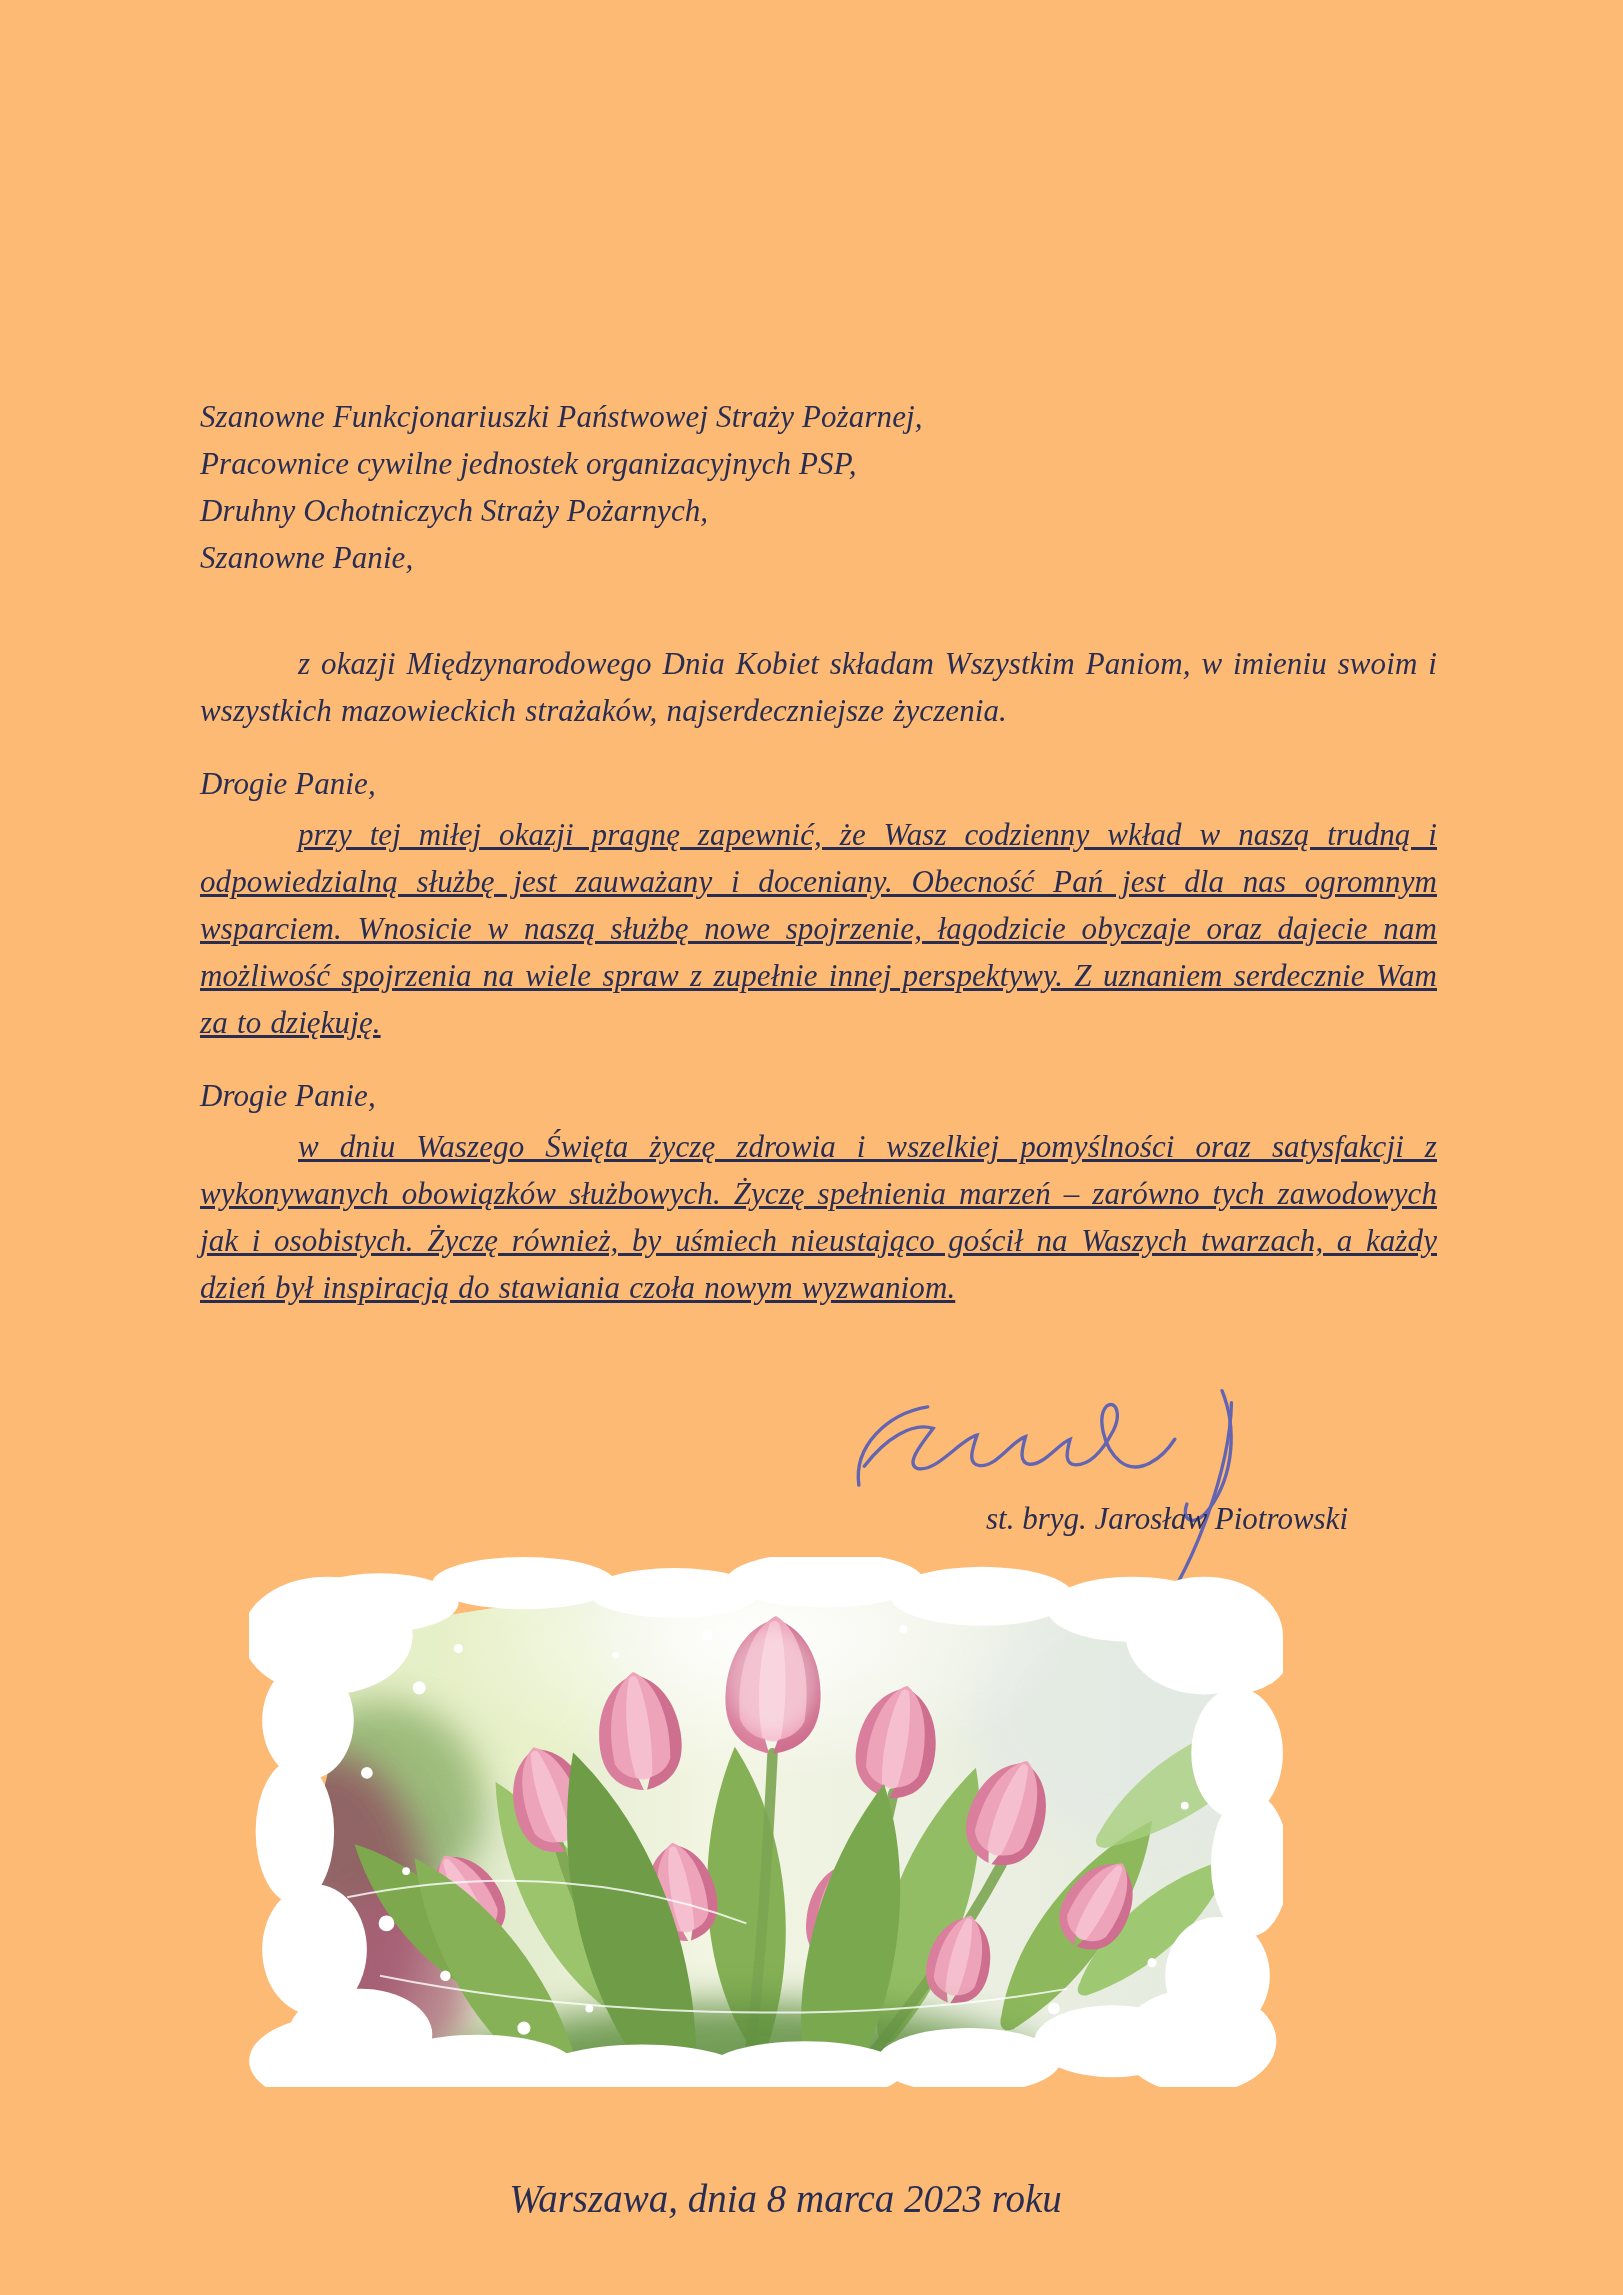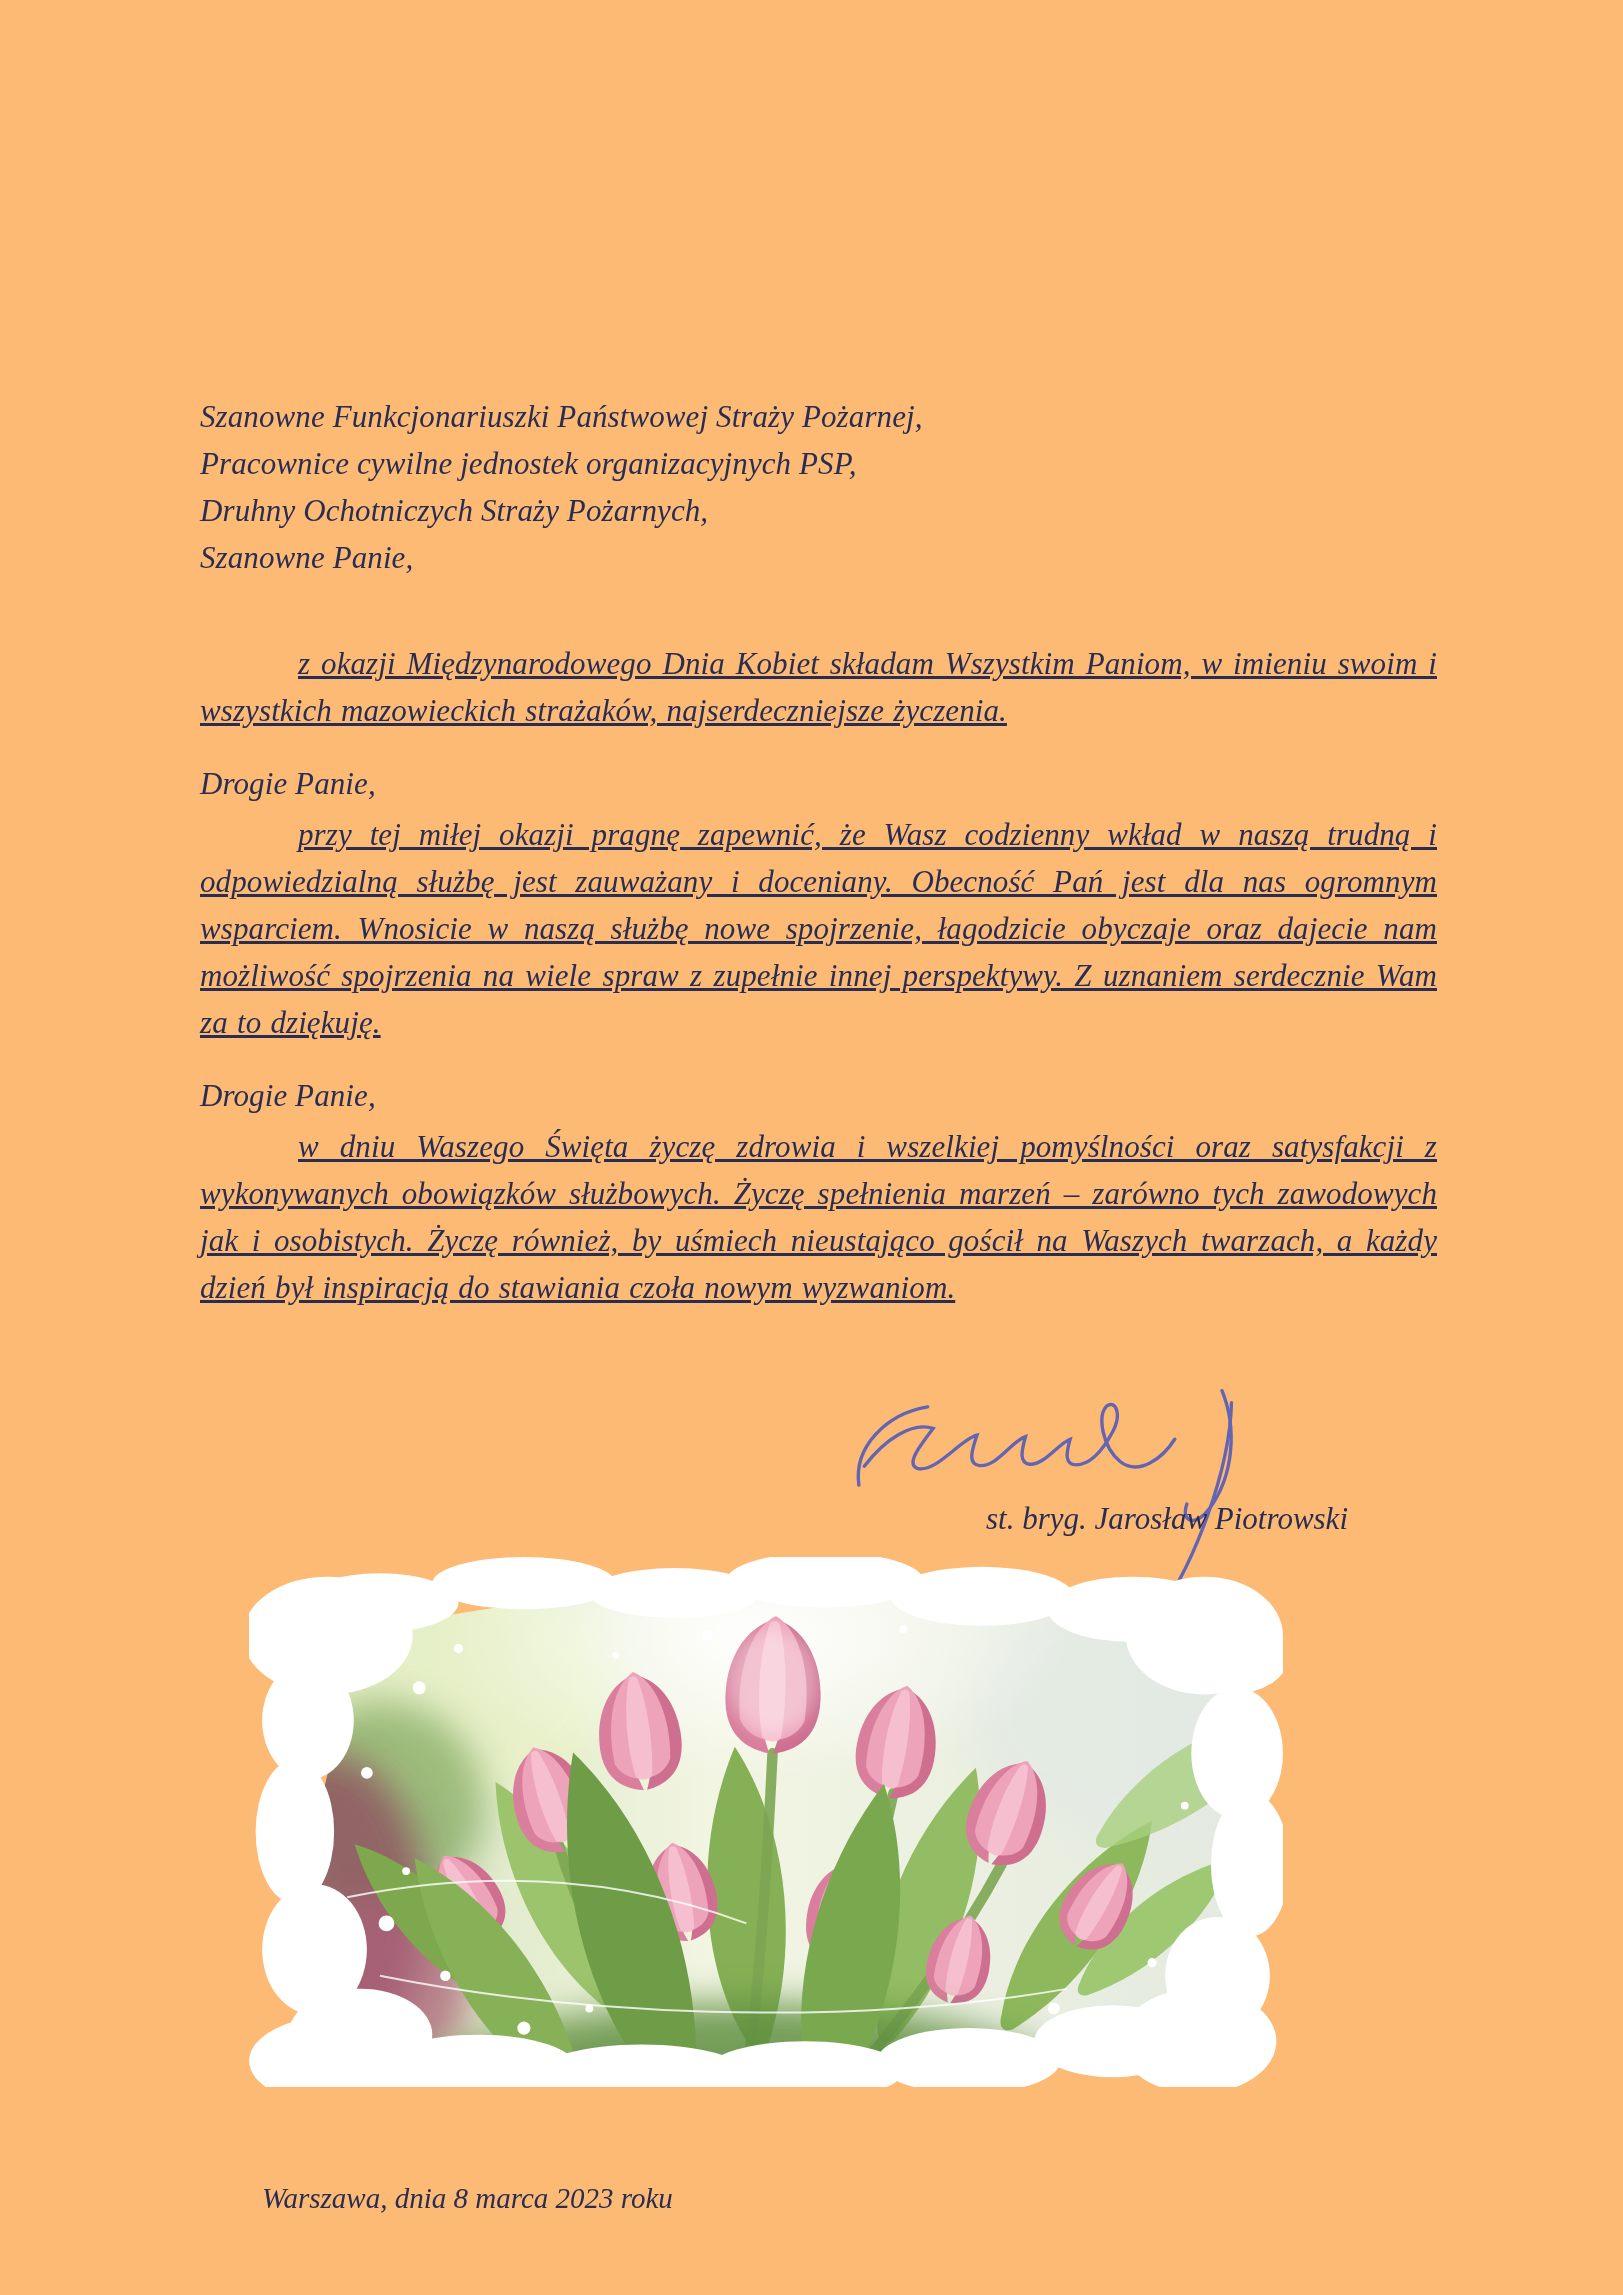--- a/index.html
+++ b/index.html
@@ -18,21 +18,21 @@
     left:200px;top:393px;width:1237px;
     font-size:31px;line-height:47px;
     letter-spacing:0.1px;
   }
   .salutation-line{white-space:nowrap;}
   .para{
     text-align:justify;
     text-indent:98px;
     word-spacing:1.3px;
   }
-  .para-intro{margin-top:59px;text-decoration:underline;}
+  .para-intro{margin-top:59px;}
   .address-line{margin-top:26px;}
   .para-body{margin-top:4px;text-decoration:underline;}
   .signature-svg{
     position:absolute;
     left:844px;top:1365px;
     width:432px;height:270px;
     pointer-events:none;
   }
   .signature-name{
     position:absolute;
@@ -42,22 +42,22 @@
     white-space:nowrap;
   }
   .bouquet{
     position:absolute;
     left:249px;top:1557px;
     width:1034px;height:530px;
   }
   .dateline{
     position:absolute;
     left:262px;top:2180px;width:1047px;
-    text-align:left;
-    font-size:29px;line-height:37px;
+    text-align:center;
+    font-size:39px;line-height:37px;
     white-space:nowrap;
   }
 </style>
 </head>
 <body>
 
 <div class="page">
 
   <div class="letter-body">
     <div class="salutation-line">Szanowne Funkcjonariuszki Państwowej Straży Pożarnej,</div>

